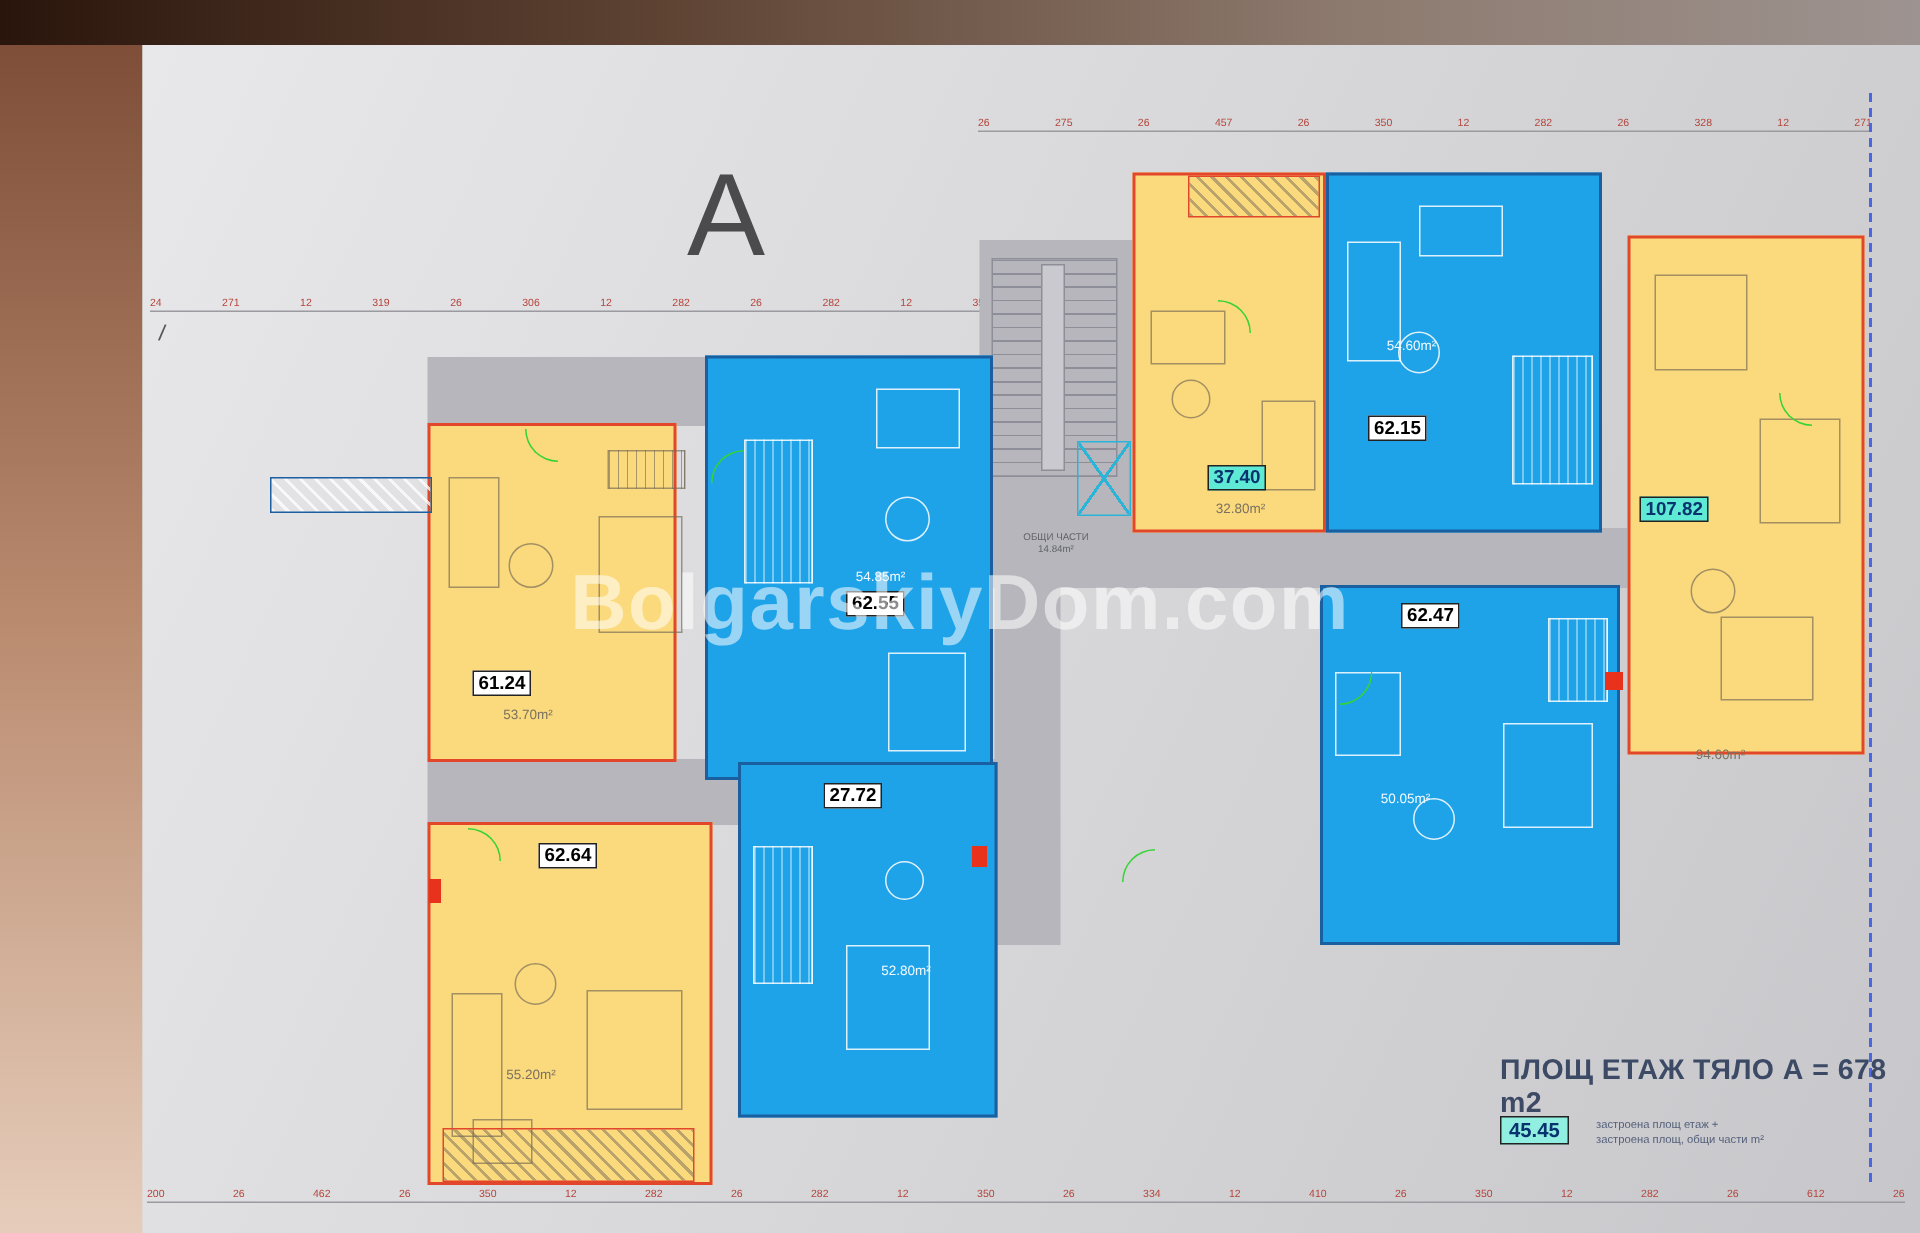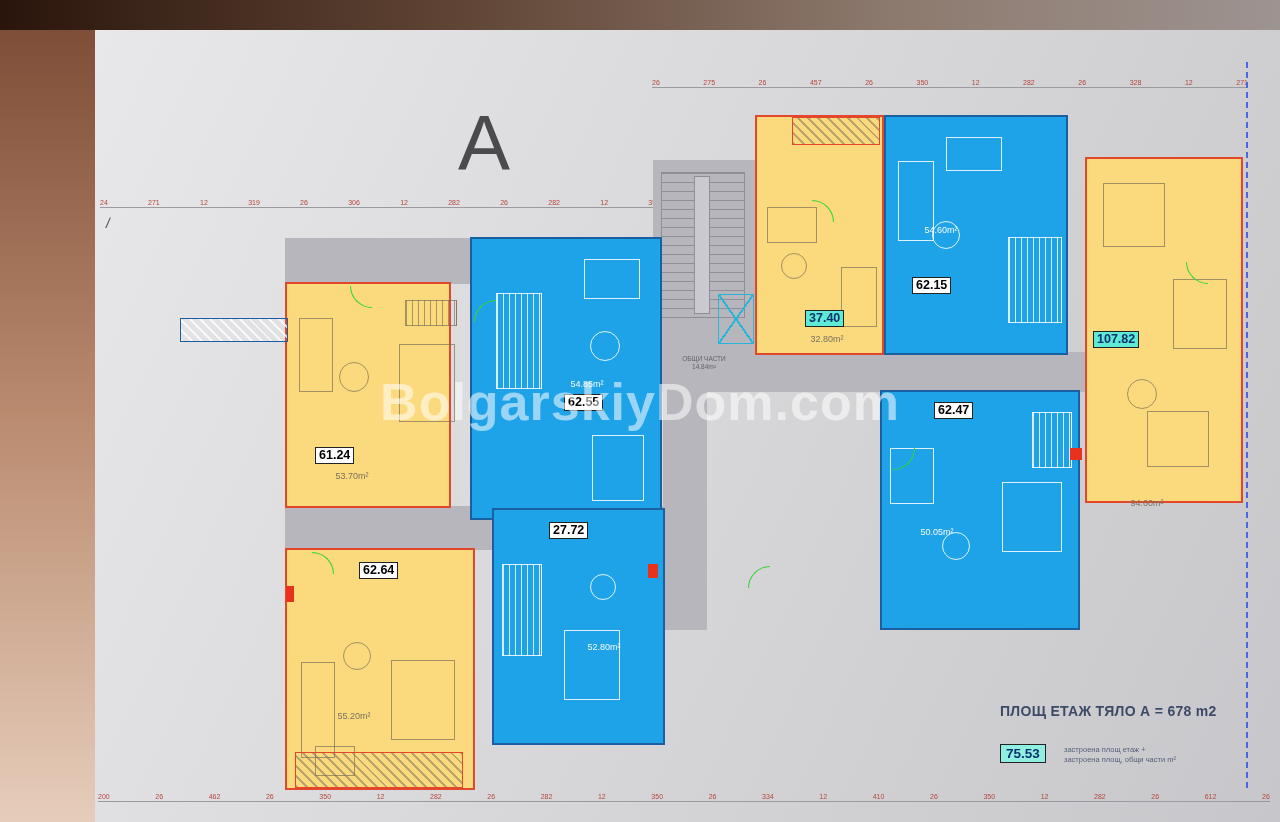--- a/index.html
+++ b/index.html
@@ -78,21 +78,21 @@
   .redbar { position:absolute; background:#e8321c; }
   .hatch-b { position:absolute; border:1.5px solid #1a5fa0;
              background:repeating-linear-gradient(45deg, rgba(255,255,255,.75) 0 2px, transparent 2px 7px); }
   .hatch-y { position:absolute; border:1.5px solid #e2472b;
              background:repeating-linear-gradient(45deg, rgba(120,110,90,.5) 0 2px, transparent 2px 7px); }
 
   .axis-dashed { position:absolute; left:1246px; top:62px; height:726px; width:0;
                  border-left:2px dashed #4a66e0; }
 
   
-  .summary-title { position:absolute; left:1000px; top:703px; font-size:14px; font-weight:700;
+  .summary-title { position:absolute; left:1000px; top:703px; font-size:19px; font-weight:700;
                    color:#3d4a66; letter-spacing:.3px; }
   .summary-box   { position:absolute; left:1000px; top:744px; background:#90efe0; border:1px solid #222;
                    color:#09336e; font-weight:700; font-size:13.5px; padding:1px 5px; }
   .summary-notes { position:absolute; left:1064px; top:745px; font-size:7.5px; line-height:1.35; color:#55607a; }
 
   .watermark { position:absolute; left:280px; top:372px; width:720px; text-align:center;
                font-size:52px; font-weight:700; color:rgba(255,255,255,.55); letter-spacing:1px; }
 </style>
 </head>
 <body>
@@ -255,21 +255,21 @@
   <div class="door" style="left:474px;top:300px;transform:rotate(90deg)"></div>
   <div class="door" style="left:812px;top:200px;transform:rotate(180deg)"></div>
   <div class="door" style="left:893px;top:448px;transform:rotate(270deg)"></div>
   <div class="door" style="left:1186px;top:262px"></div>
   <div class="door" style="left:748px;top:566px;transform:rotate(90deg)"></div>
   <div class="door" style="left:312px;top:552px;transform:rotate(180deg)"></div>
 
   <div class="axis-dashed"></div>
 
   <div class="summary-title">ПЛОЩ ЕТАЖ ТЯЛО А = 678 m2</div>
-  <div class="summary-box">75.53</div>
+  <div class="summary-box">45.45</div>
   <div class="summary-notes">
     <span>застроена площ етаж +</span><br>
     <span>застроена площ, общи части m²</span>
   </div>
 
   <div class="watermark">BolgarskiyDom.com</div>
 
 </div>
 
 </body></html>

